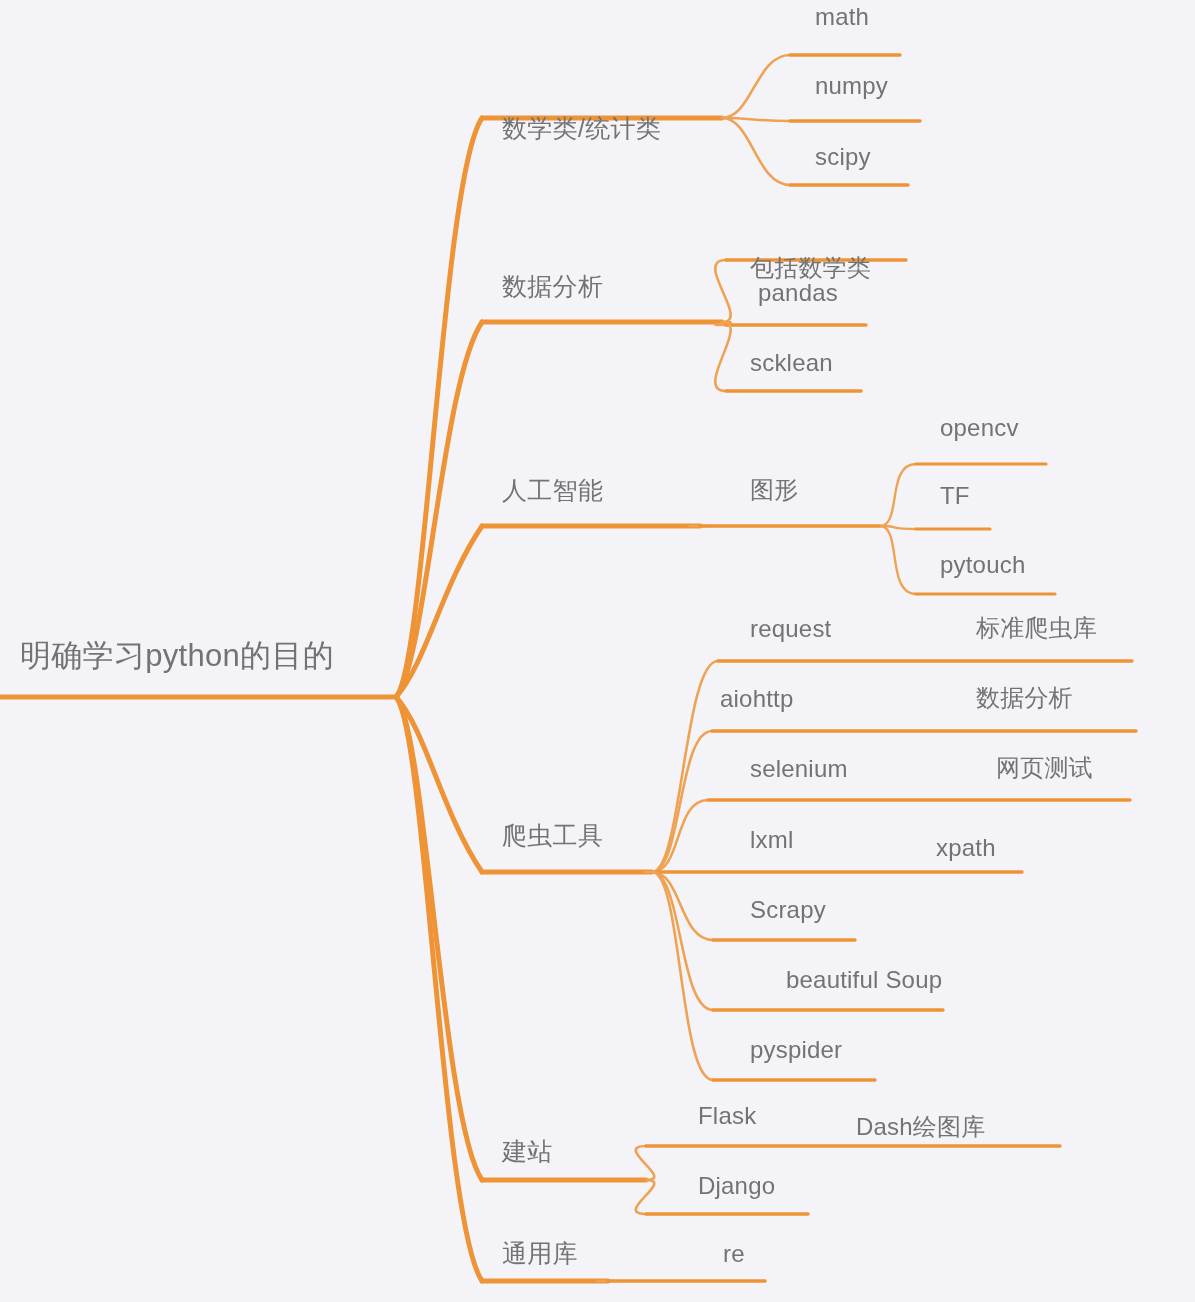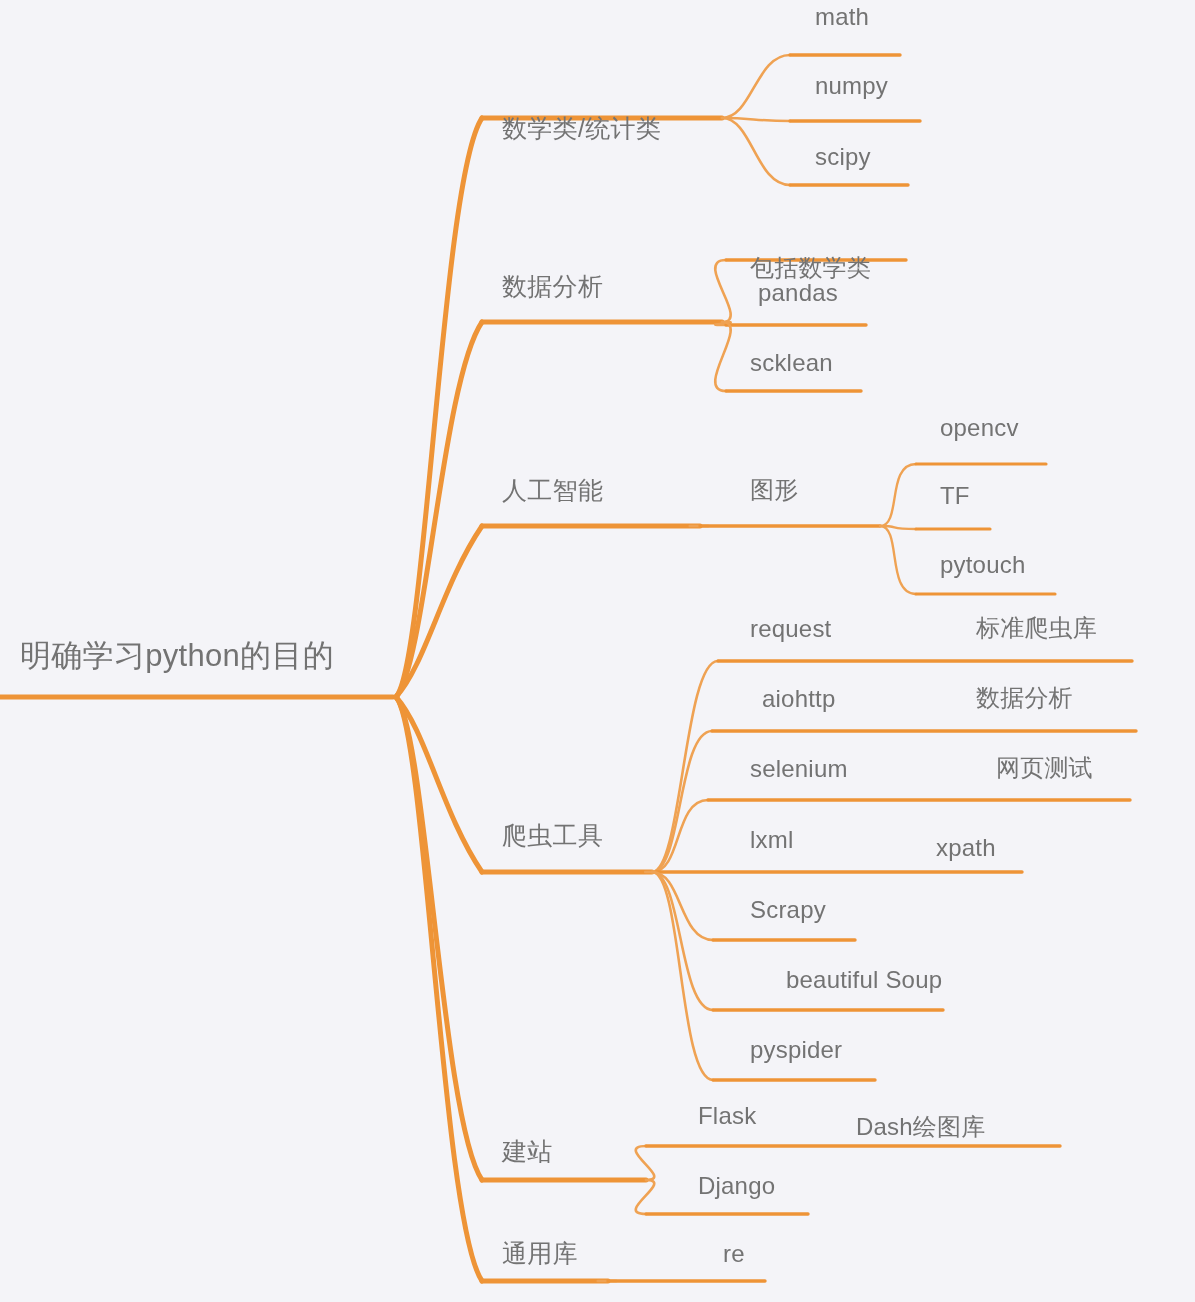--- a/index.html
+++ b/index.html
@@ -125,21 +125,21 @@
       <div class="node lvl2-label" style="left: 750px; top: 281px; margin-left: 8px;">pandas</div>
       <div class="node lvl2-label" style="left: 750px; top: 351px;">scklean</div>
       <div class="node lvl1-label" style="left: 502px; top: 478px;">人工智能</div>
       <div class="node lvl2-label" style="left: 750px; top: 478px;">图形</div>
       <div class="node lvl3-label" style="left: 940px; top: 416px;">opencv</div>
       <div class="node lvl3-label" style="left: 940px; top: 484px;">TF</div>
       <div class="node lvl3-label" style="left: 940px; top: 553px;">pytouch</div>
       <div class="node lvl1-label" style="left: 502px; top: 823px;">爬虫工具</div>
       <div class="node lvl2-label" style="left: 750px; top: 617px;">request</div>
       <div class="node lvl3-label" style="left: 976px; top: 616px;">标准爬虫库</div>
-      <div class="node lvl2-label" style="left: 762px; top: 687px;">aiohttp</div>
+      <div class="node lvl2-label" style="left: 720px; top: 687px;">aiohttp</div>
       <div class="node lvl3-label" style="left: 976px; top: 686px;">数据分析</div>
       <div class="node lvl2-label" style="left: 750px; top: 757px;">selenium</div>
       <div class="node lvl3-label" style="left: 996px; top: 756px;">网页测试</div>
       <div class="node lvl2-label" style="left: 750px; top: 828px;">lxml</div>
       <div class="node lvl3-label" style="left: 936px; top: 836px;">xpath</div>
       <div class="node lvl2-label" style="left: 750px; top: 898px;">Scrapy</div>
       <div class="node lvl2-label" style="left: 750px; top: 968px; margin-left: 36px;">beautiful Soup</div>
       <div class="node lvl2-label" style="left: 750px; top: 1038px;">pyspider</div>
       <div class="node lvl1-label" style="left: 502px; top: 1139px;">建站</div>
       <div class="node lvl2-label" style="left: 698px; top: 1104px;">Flask</div>

